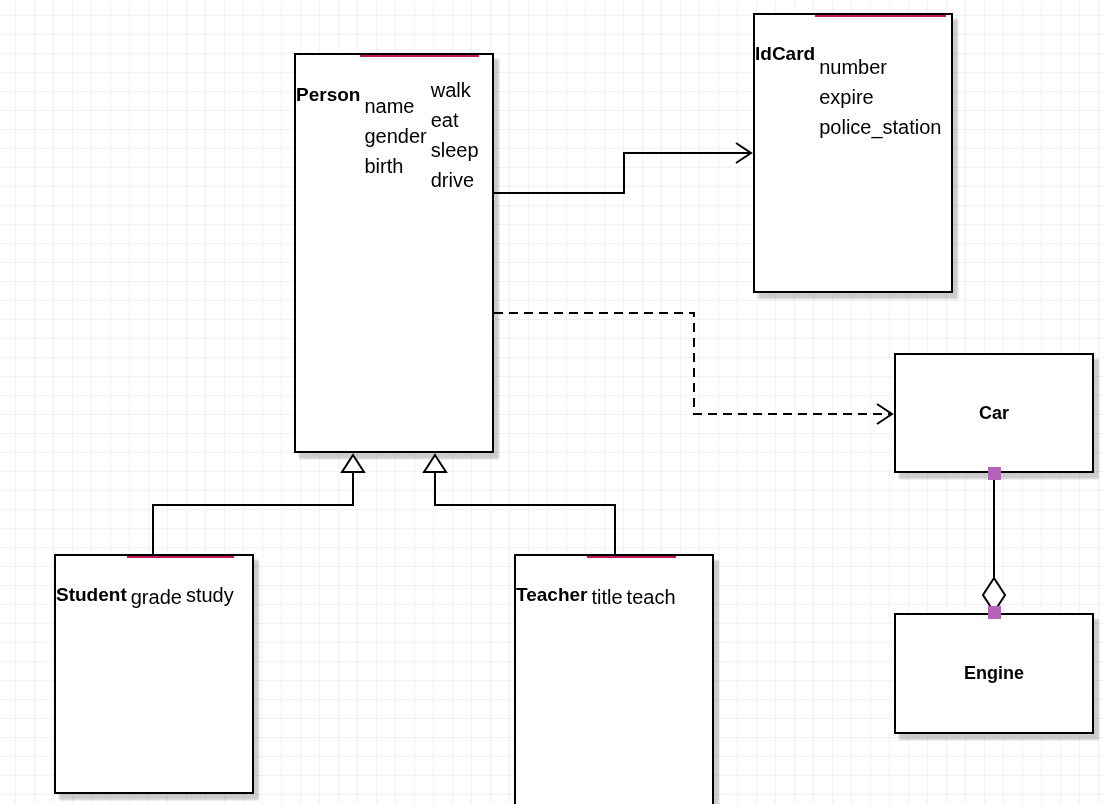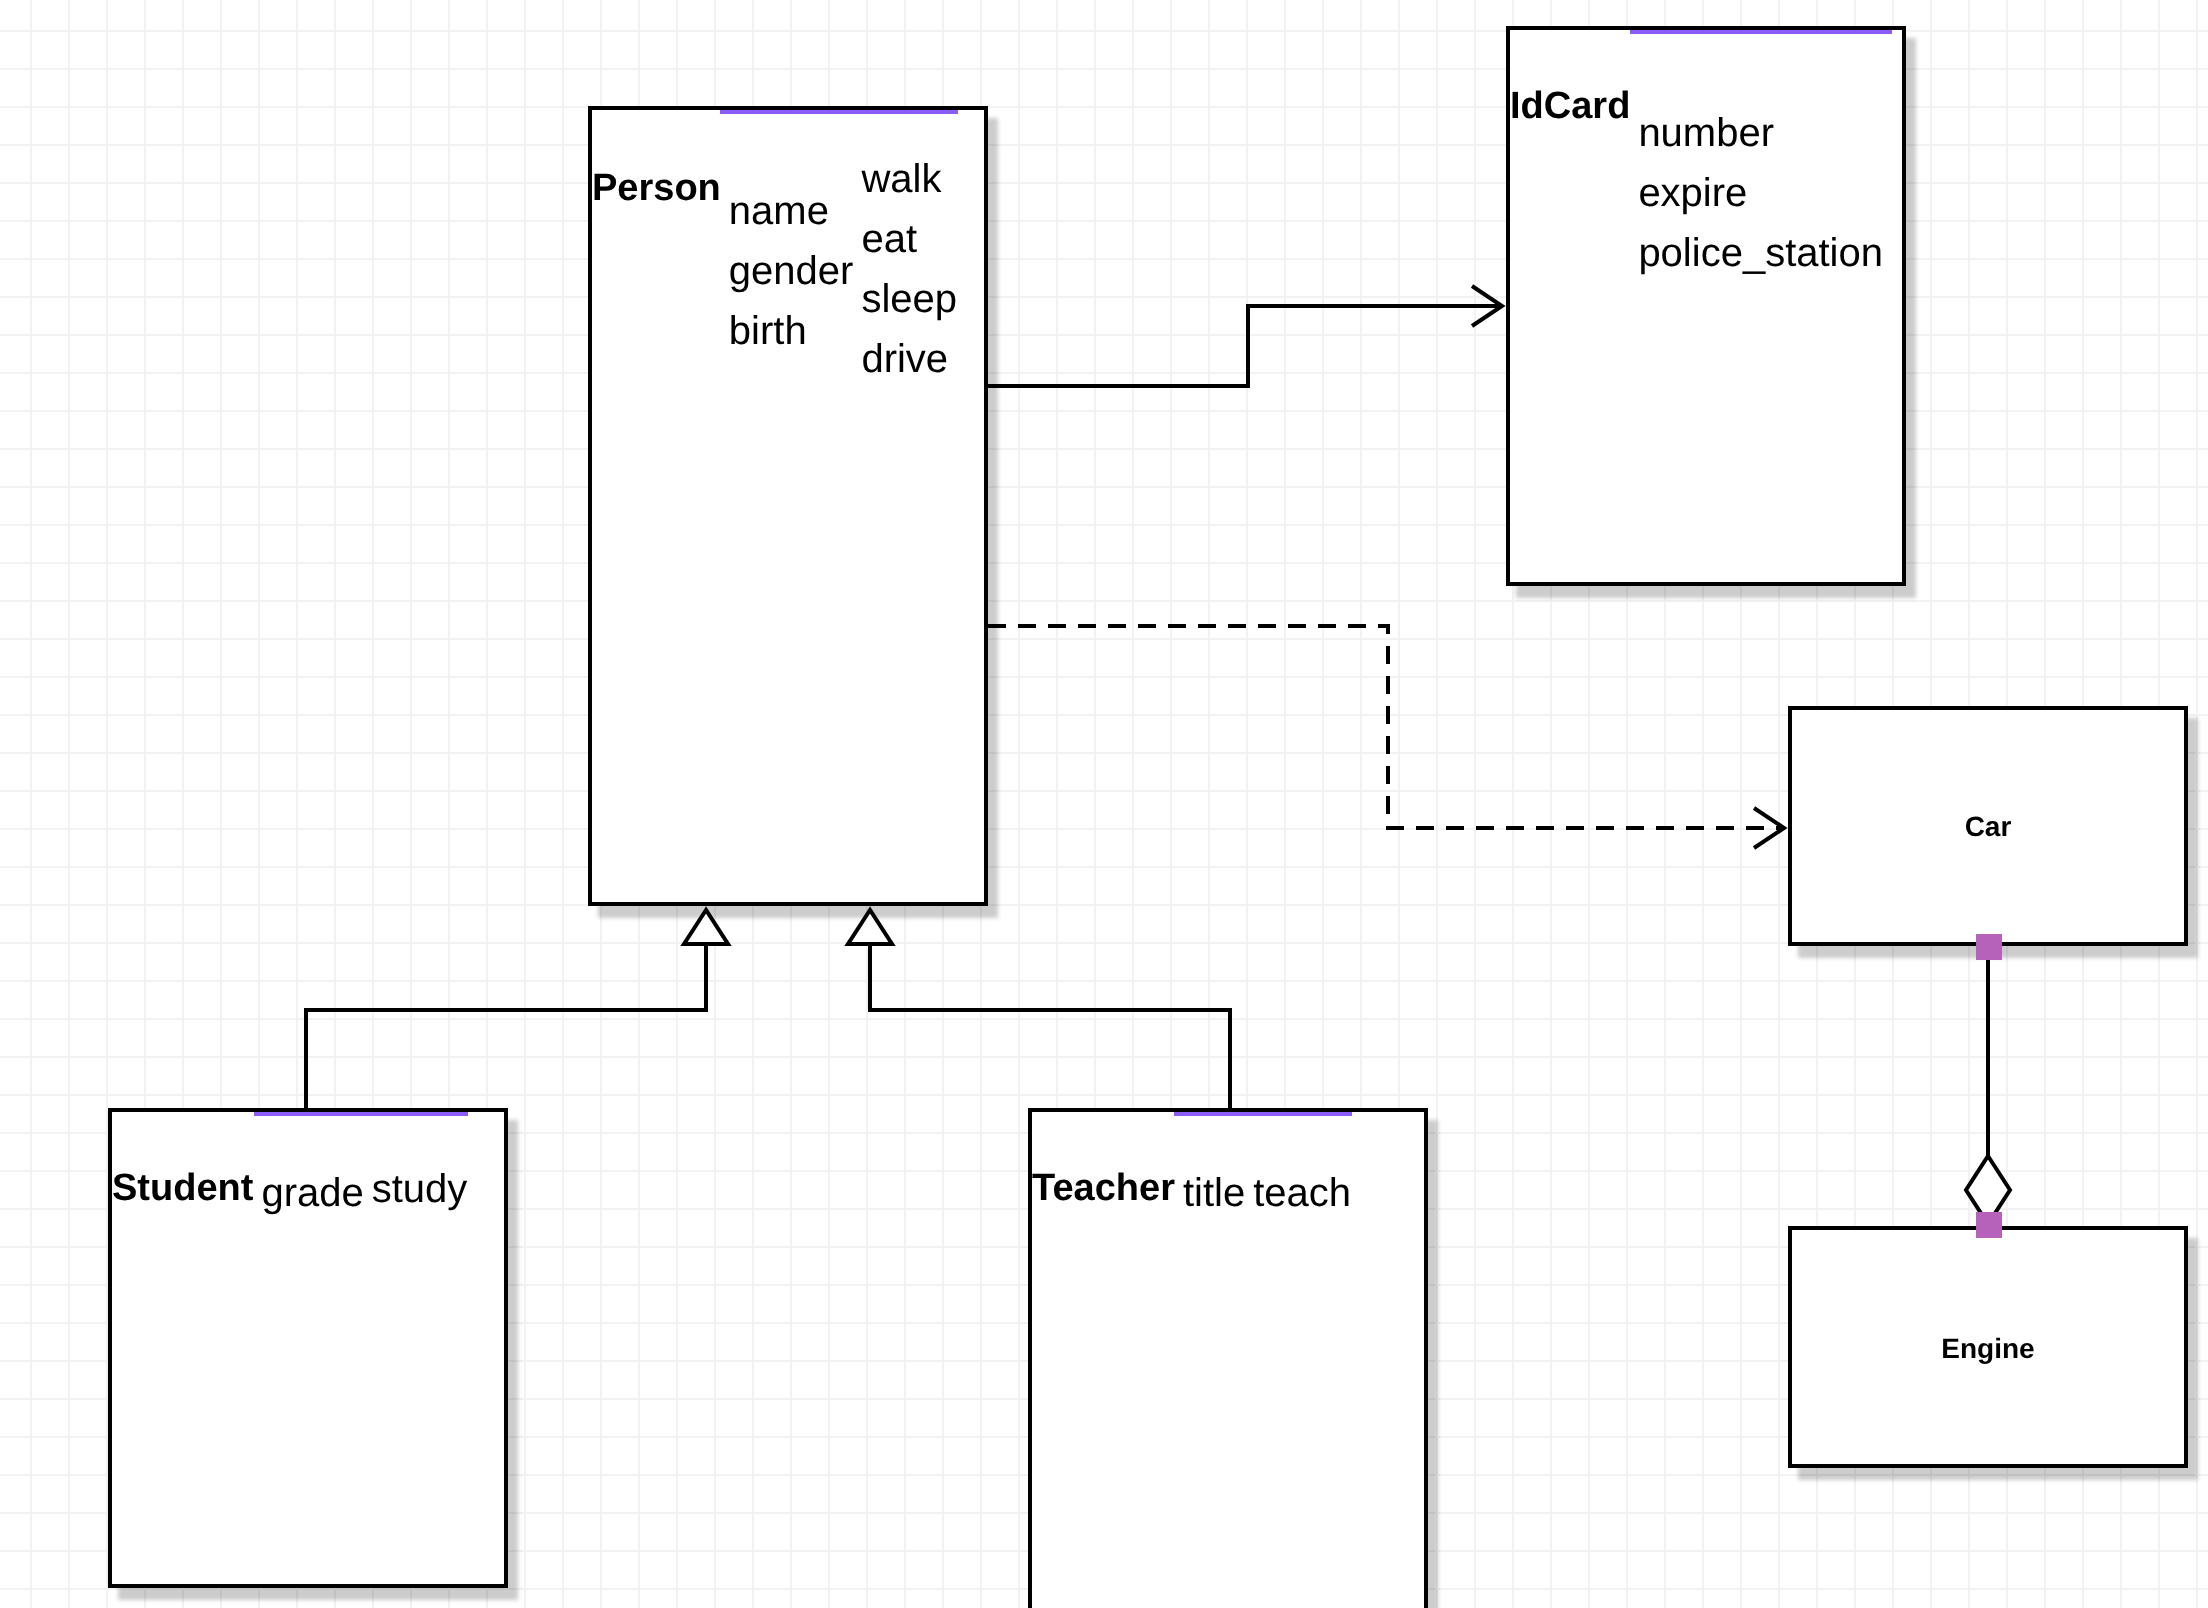--- a/index.html
+++ b/index.html
@@ -31,41 +31,41 @@
     display: flex;
     align-items: center;
     justify-content: center;
     font-weight: bold;
     font-size: 19px;
     color: #000;
     flex: none;
   }
 
   .uml-section {
-    border-top: 2px solid #8b5cf6;
+    border-top: 2px solid #be185d;
     display: flex;
     flex-direction: column;
     justify-content: center;
     font-size: 20px;
     line-height: 30px;
     color: #000;
     padding-left: 4px;
     white-space: pre-line;
     flex: none;
     overflow: hidden;
   }
 
   .simple-title {
     align-items: center;
     justify-content: center;
     display: flex;
     width: 100%;
     height: 100%;
     font-weight: bold;
-    font-size: 14px;
+    font-size: 18px;
   }
 
   
   #person   { left: 294px; top: 53px;  width: 200px; height: 400px; }
   #person .uml-title { height: 79px; }
   #person .attrs     { height: 160px; }
   #person .methods   { height: 157px; }
 
   
   #idcard   { left: 753px; top: 13px;  width: 200px; height: 280px; }

